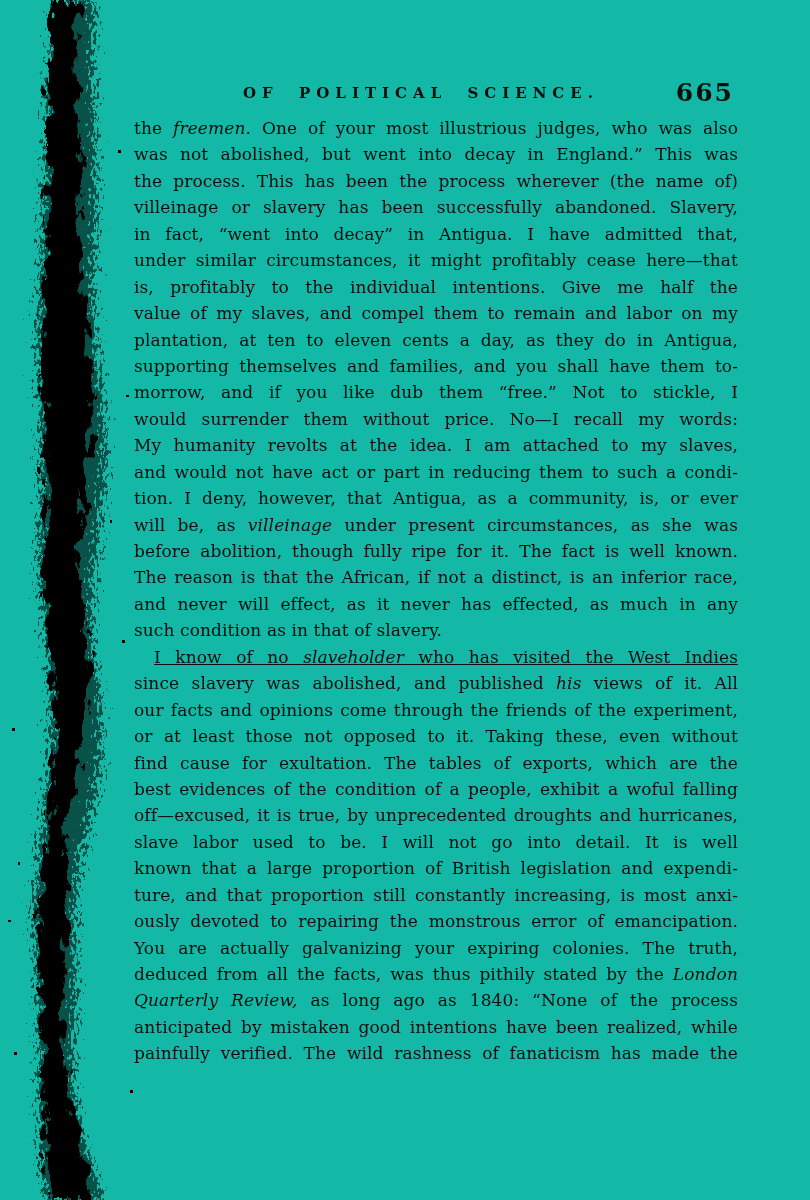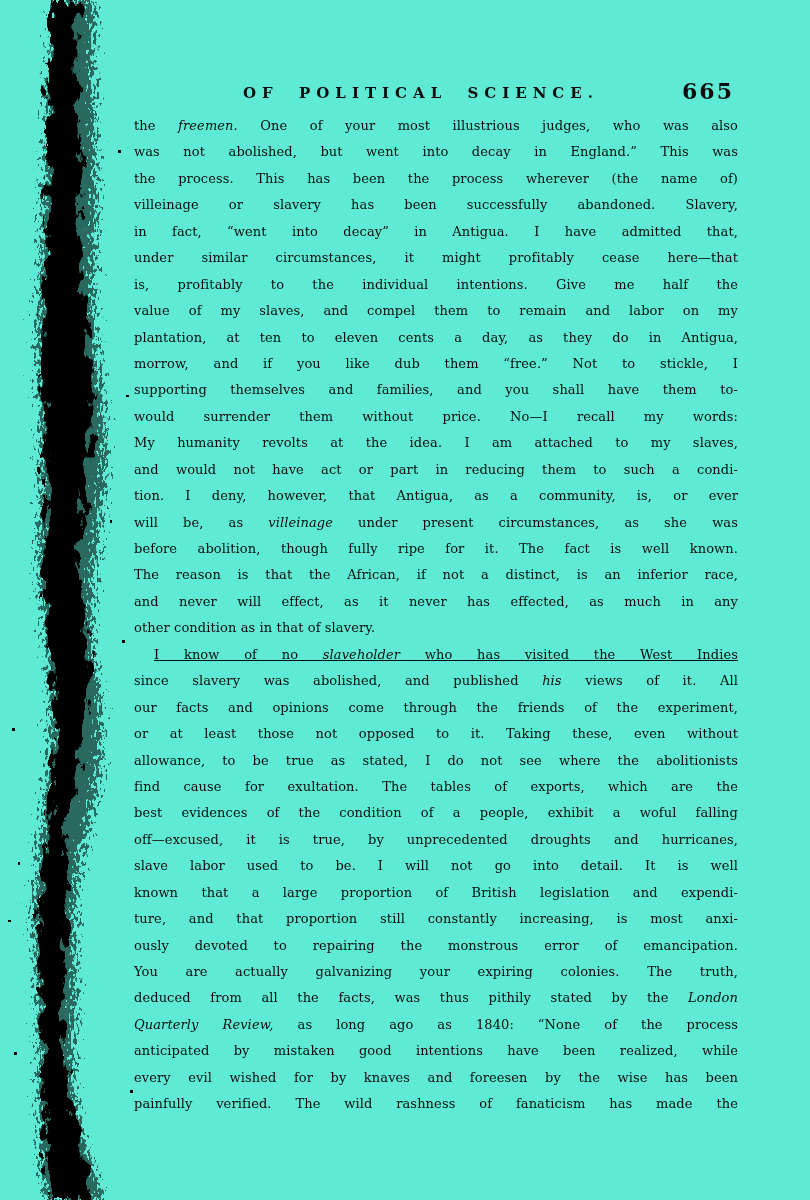--- a/index.html
+++ b/index.html
@@ -3,39 +3,39 @@
 <meta charset="utf-8">
 <style>
   html,body { margin:0; padding:0; }
   body {
     width:810px; height:1200px;
     background:#ffffff;
     overflow:hidden;
     position:relative;
     font-family:"DejaVu Serif","Liberation Serif",serif;
   }
-  .scan-page { position:absolute; inset:0; background:#5eead4; }
+  .scan-page { position:absolute; inset:0; background:#14b8a6; }
   .artifact { position:absolute; left:0; top:0; width:160px; height:1200px; pointer-events:none; }
   .page-header { position:absolute; top:80px; left:134px; width:604px; height:30px; }
   .page-title {
     position:absolute; left:0; right:30px; top:4px;
     text-align:center;
     font-size:15px; font-weight:bold;
     letter-spacing:6px; word-spacing:9px;
     color:#0d0d0d;
   }
   .page-number {
     position:absolute; right:4px; top:-2px;
-    font-size:22px; font-weight:bold; letter-spacing:2px;
+    font-size:25px; font-weight:bold; letter-spacing:2px;
     color:#0d0d0d;
   }
   .text-block {
     position:absolute; left:134px; top:118px; width:604px;
     color:#0d0d0d;
-    font-size:13px;
+    font-size:17px;
     letter-spacing:0.1px;
   }
   .line {
     height:26.45px;
     text-align:justify;
     text-align-last:justify;
     overflow:visible;
   }
   .line.end { text-align-last:left; }
   .line.indent { text-indent:20px;text-decoration:underline; }
@@ -83,44 +83,42 @@
   <div class="text-block">
       <div class="line"><span>the </span><span class="it">freemen.</span><span> One of your most illustrious judges, who was also</span></div>
       <div class="line"><span>was not abolished, but went into decay in England.” This was</span></div>
       <div class="line"><span>the process. This has been the process wherever (the name of)</span></div>
       <div class="line"><span>villeinage or slavery has been successfully abandoned. Slavery,</span></div>
       <div class="line"><span>in fact, “went into decay” in Antigua. I have admitted that,</span></div>
       <div class="line"><span>under similar circumstances, it might profitably cease here—that</span></div>
       <div class="line"><span>is, profitably to the individual intentions. Give me half the</span></div>
       <div class="line"><span>value of my slaves, and compel them to remain and labor on my</span></div>
       <div class="line"><span>plantation, at ten to eleven cents a day, as they do in Antigua,</span></div>
+      <div class="line"><span>supporting themselves and families, and you shall have them to-</span></div>
       <div class="line"><span>morrow, and if you like dub them “free.” Not to stickle, I</span></div>
-      <div class="line"><span>supporting themselves and families, and you shall have them to-</span></div>
       <div class="line"><span>would surrender them without price. No—I recall my words:</span></div>
       <div class="line"><span>My humanity revolts at the idea. I am attached to my slaves,</span></div>
       <div class="line"><span>and would not have act or part in reducing them to such a condi-</span></div>
       <div class="line"><span>tion. I deny, however, that Antigua, as a community, is, or ever</span></div>
       <div class="line"><span>will be, as </span><span class="it">villeinage</span><span> under present circumstances, as she was</span></div>
       <div class="line"><span>before abolition, though fully ripe for it. The fact is well known.</span></div>
       <div class="line"><span>The reason is that the African, if not a distinct, is an inferior race,</span></div>
       <div class="line"><span>and never will effect, as it never has effected, as much in any</span></div>
-      <div class="line end"><span>other condition as in that of slavery.</span></div>
+      <div class="line end"><span>such condition as in that of slavery.</span></div>
       <div class="line indent"><span>I know of no </span><span class="it">slaveholder</span><span> who has visited the West Indies</span></div>
       <div class="line"><span>since slavery was abolished, and published </span><span class="it">his</span><span> views of it. All</span></div>
       <div class="line"><span>our facts and opinions come through the friends of the experiment,</span></div>
       <div class="line"><span>or at least those not opposed to it. Taking these, even without</span></div>
-      <div class="line"><span>allowance, to be true as stated, I do not see where the abolitionists</span></div>
       <div class="line"><span>find cause for exultation. The tables of exports, which are the</span></div>
       <div class="line"><span>best evidences of the condition of a people, exhibit a woful falling</span></div>
       <div class="line"><span>off—excused, it is true, by unprecedented droughts and hurricanes,</span></div>
       <div class="line"><span>slave labor used to be. I will not go into detail. It is well</span></div>
       <div class="line"><span>known that a large proportion of British legislation and expendi-</span></div>
       <div class="line"><span>ture, and that proportion still constantly increasing, is most anxi-</span></div>
       <div class="line"><span>ously devoted to repairing the monstrous error of emancipation.</span></div>
       <div class="line"><span>You are actually galvanizing your expiring colonies. The truth,</span></div>
       <div class="line"><span>deduced from all the facts, was thus pithily stated by the </span><span class="it">London</span></div>
       <div class="line"><span class="it">Quarterly Review,</span><span> as long ago as 1840: “None of the process</span></div>
       <div class="line"><span>anticipated by mistaken good intentions have been realized, while</span></div>
-      <div class="line"><span>every evil wished for by knaves and foreesen by the wise has been</span></div>
       <div class="line"><span>painfully verified. The wild rashness of fanaticism has made the</span></div>
     </div>
 
 </div>
 
 </body></html>

